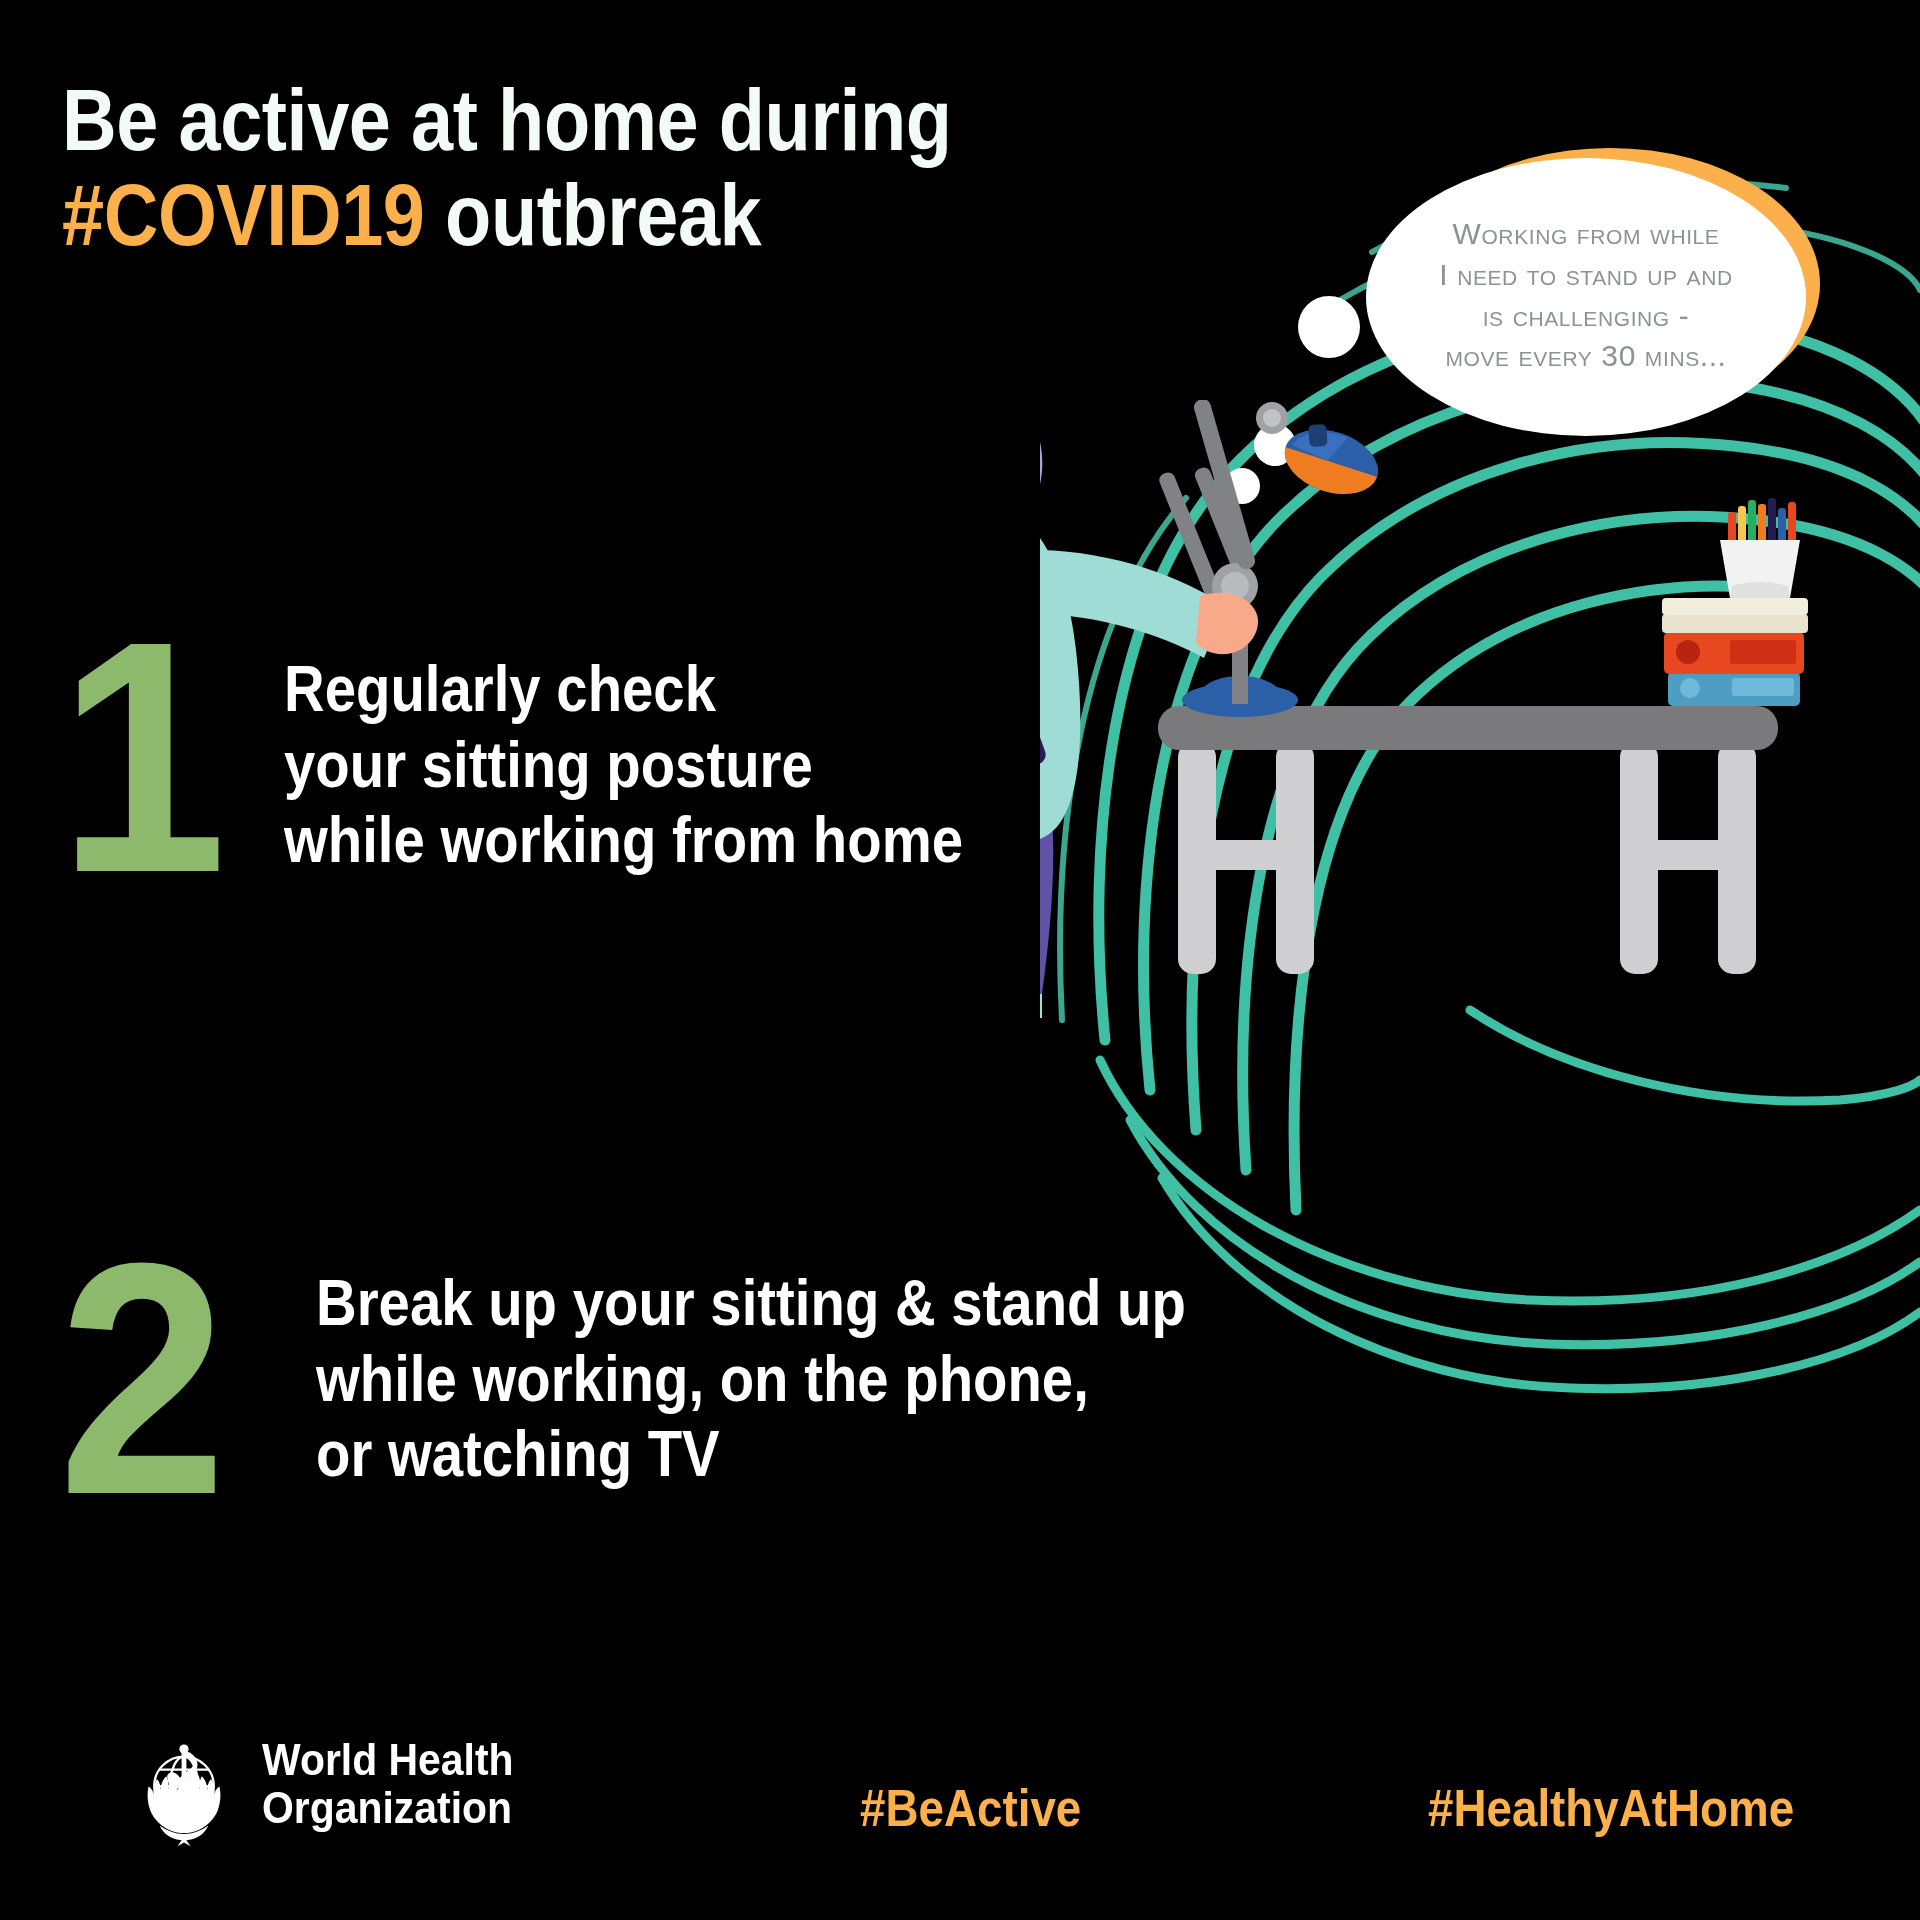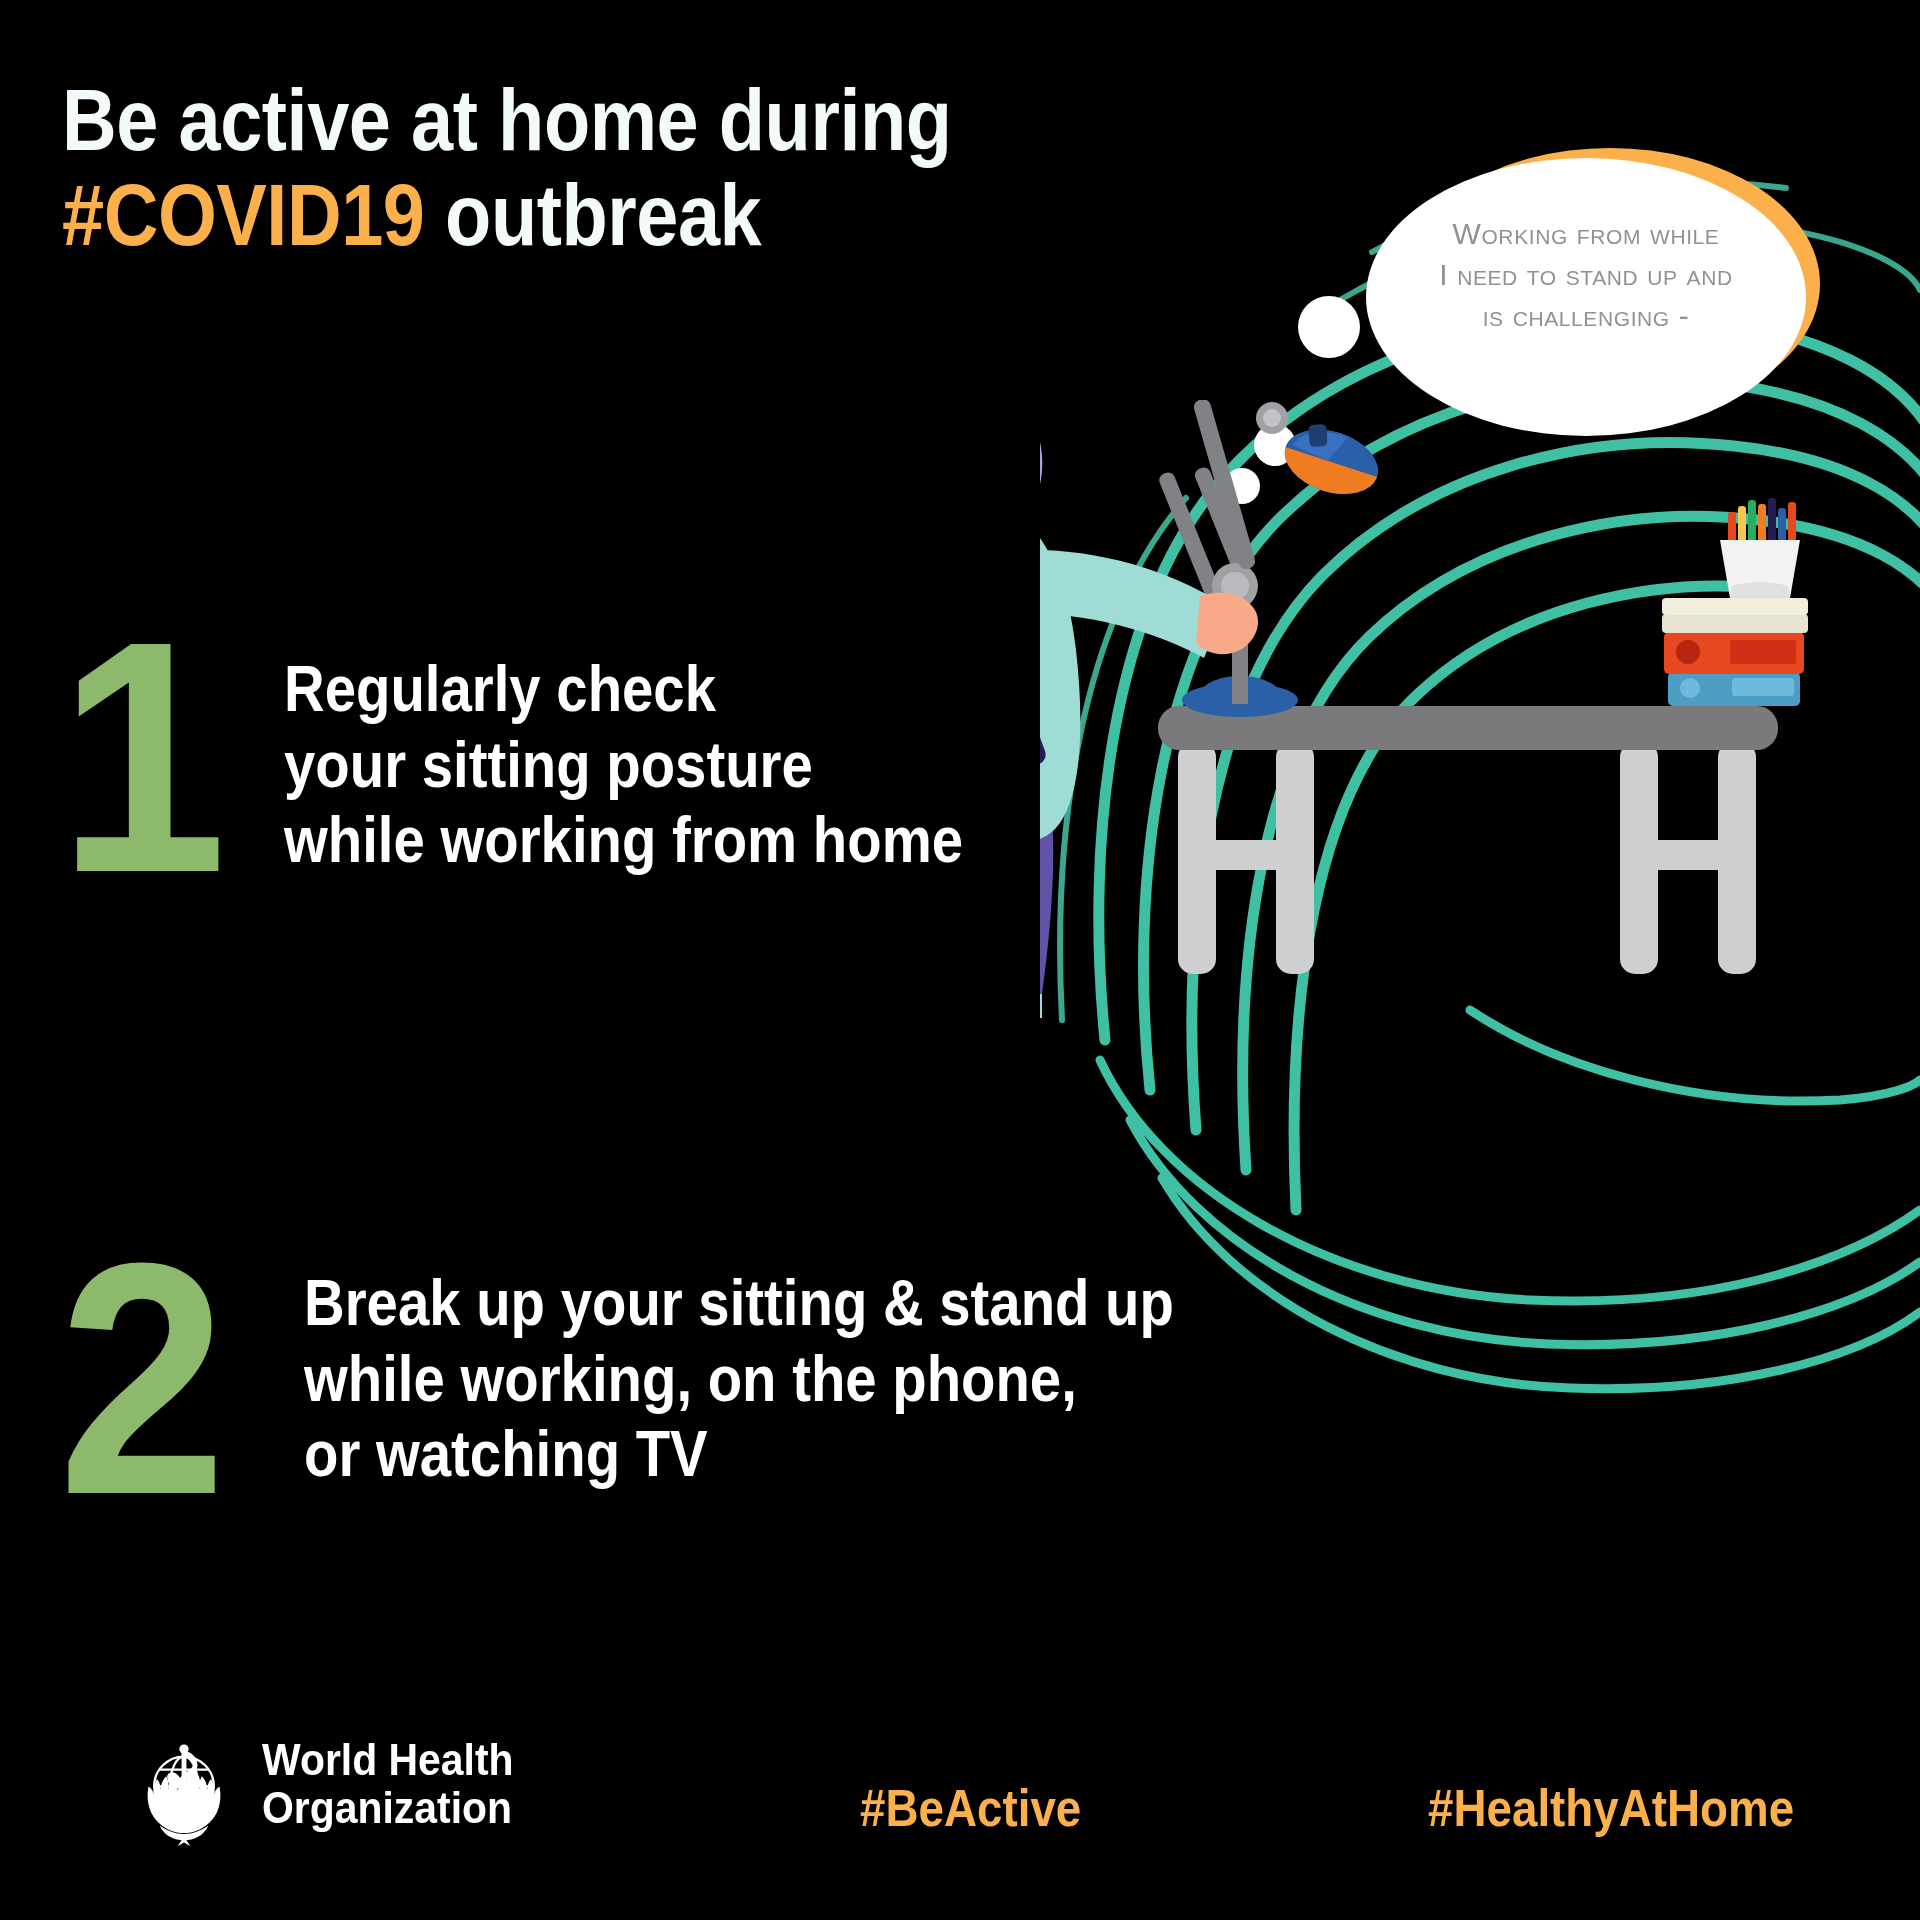--- a/index.html
+++ b/index.html
@@ -73,21 +73,21 @@
     line-height: 1.18;
     color: #ffffff;
     transform: scaleX(0.88);
     transform-origin: left center;
     white-space: nowrap;
   }
 
   #tip1 { left: 58px; top: 628px; }
   #tip1 .tip-body { margin-left: 26px; padding-top: 24px; }
   #tip2 { left: 58px; top: 1250px; }
-  #tip2 .tip-body { margin-left: 46px; padding-top: 16px; }
+  #tip2 .tip-body { margin-left: 58px; padding-top: 16px; }
 
   
   .bubble-accent {
     position: absolute;
     left: 1400px;
     top: 148px;
     width: 420px;
     height: 272px;
     border-radius: 50%;
     background: #fbb04c;
@@ -194,20 +194,21 @@
     <div class="headline-line">Be active at home during</div>
     <div class="headline-line"><span class="hl-accent">#COVID19</span><span> outbreak</span></div>
   </div>
 
   <div class="bubble-accent"></div>
   <div class="bubble"></div>
   <div class="bubble-text">
     <div>Working from while</div>
     <div>I need to stand up and</div>
     <div>is challenging -</div>
+    <div>move every 30 mins...</div>
   </div>
   <div class="dot" id="dot-lg"></div>
   <div class="dot" id="dot-md"></div>
   <div class="dot" id="dot-sm"></div>
 
   <svg class="illus" viewBox="0 0 880 620">
 
     <g>
       <rect x="138" y="342" width="38" height="232" rx="15" fill="#cfcfd1"></rect>
       <rect x="236" y="342" width="38" height="232" rx="15" fill="#cfcfd1"></rect>

